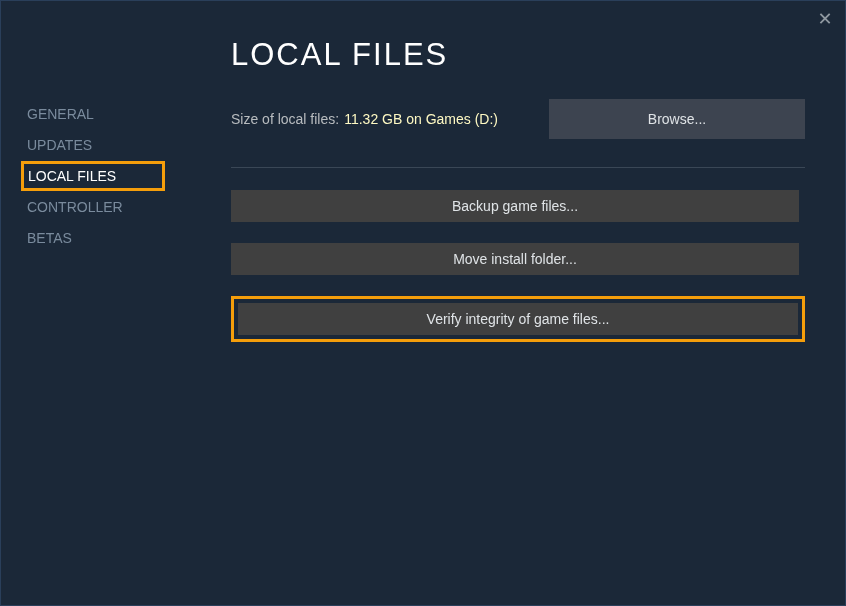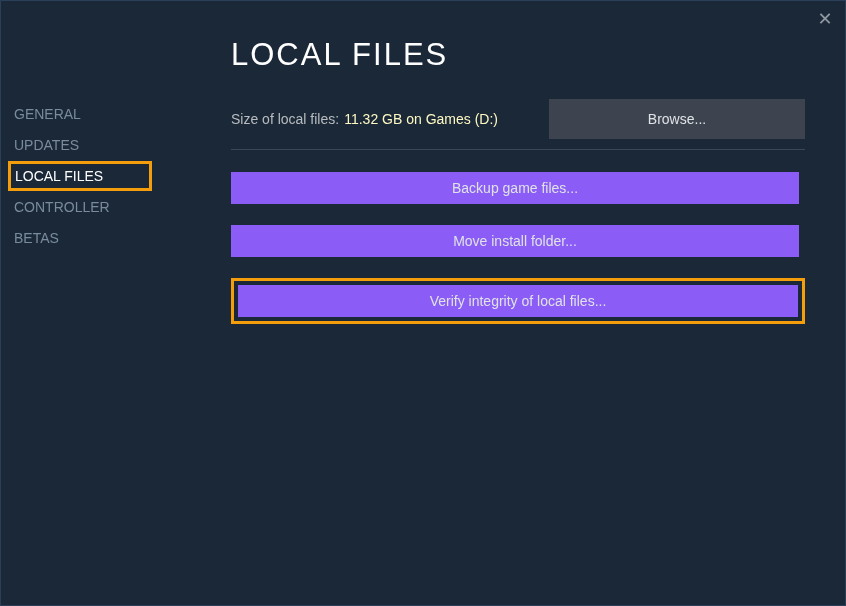--- a/index.html
+++ b/index.html
@@ -30,21 +30,21 @@
       font-size: 18px;
       font-weight: 300;
     }
     .container {
       display: flex;
       height: 100%;
     }
     .sidebar {
       width: 238px;
       padding-top: 98px;
-      padding-left: 7px;
+      padding-left: 20px;
     }
     .sidebar-item {
       color: #7a8b9d;
       font-size: 14px;
       padding: 8px 6px;
       cursor: pointer;
       display: inline-block;
     }
     .sidebar-item.active {
       color: #ffffff;
@@ -67,21 +67,21 @@
     .page-title {
       color: #ffffff;
       font-size: 31px;
       font-weight: 300;
       letter-spacing: 2px;
       margin-bottom: 26px;
     }
     .size-row {
       display: flex;
       align-items: center;
-      margin-bottom: 10px;
+      margin-bottom: 28px;
     }
     .size-label {
       color: #b8bcbf;
       font-size: 14px;
       margin-right: 5px;
     }
     .size-value {
       color: #fef9c3;
       font-size: 14px;
     }
@@ -98,21 +98,21 @@
     }
     .divider {
       border: none;
       border-top: 1px solid #3a4756;
       margin-bottom: 22px;
     }
     .action-btn {
       display: block;
       width: 568px;
       height: 32px;
-      background: #8b5cf6;
+      background: #404040;
       color: #dfe3e6;
       border: none;
       font-size: 14px;
       margin-bottom: 21px;
       cursor: pointer;
       text-align: center;
     }
     .highlight-btn-wrap {
       border: 3px solid #f59e0b;
       padding: 4px;
@@ -159,16 +159,16 @@
       <span class="size-value">11.32 GB on Games (D:)</span>
       <button class="browse-btn">Browse...</button>
     </div>
 
     <hr class="divider">
 
     <button class="action-btn">Backup game files...</button>
     <button class="action-btn">Move install folder...</button>
 
     <div class="highlight-btn-wrap">
-      <button class="action-btn">Verify integrity of local files...</button>
+      <button class="action-btn">Verify integrity of game files...</button>
     </div>
   </div>
 </div>
 
 </body></html>

